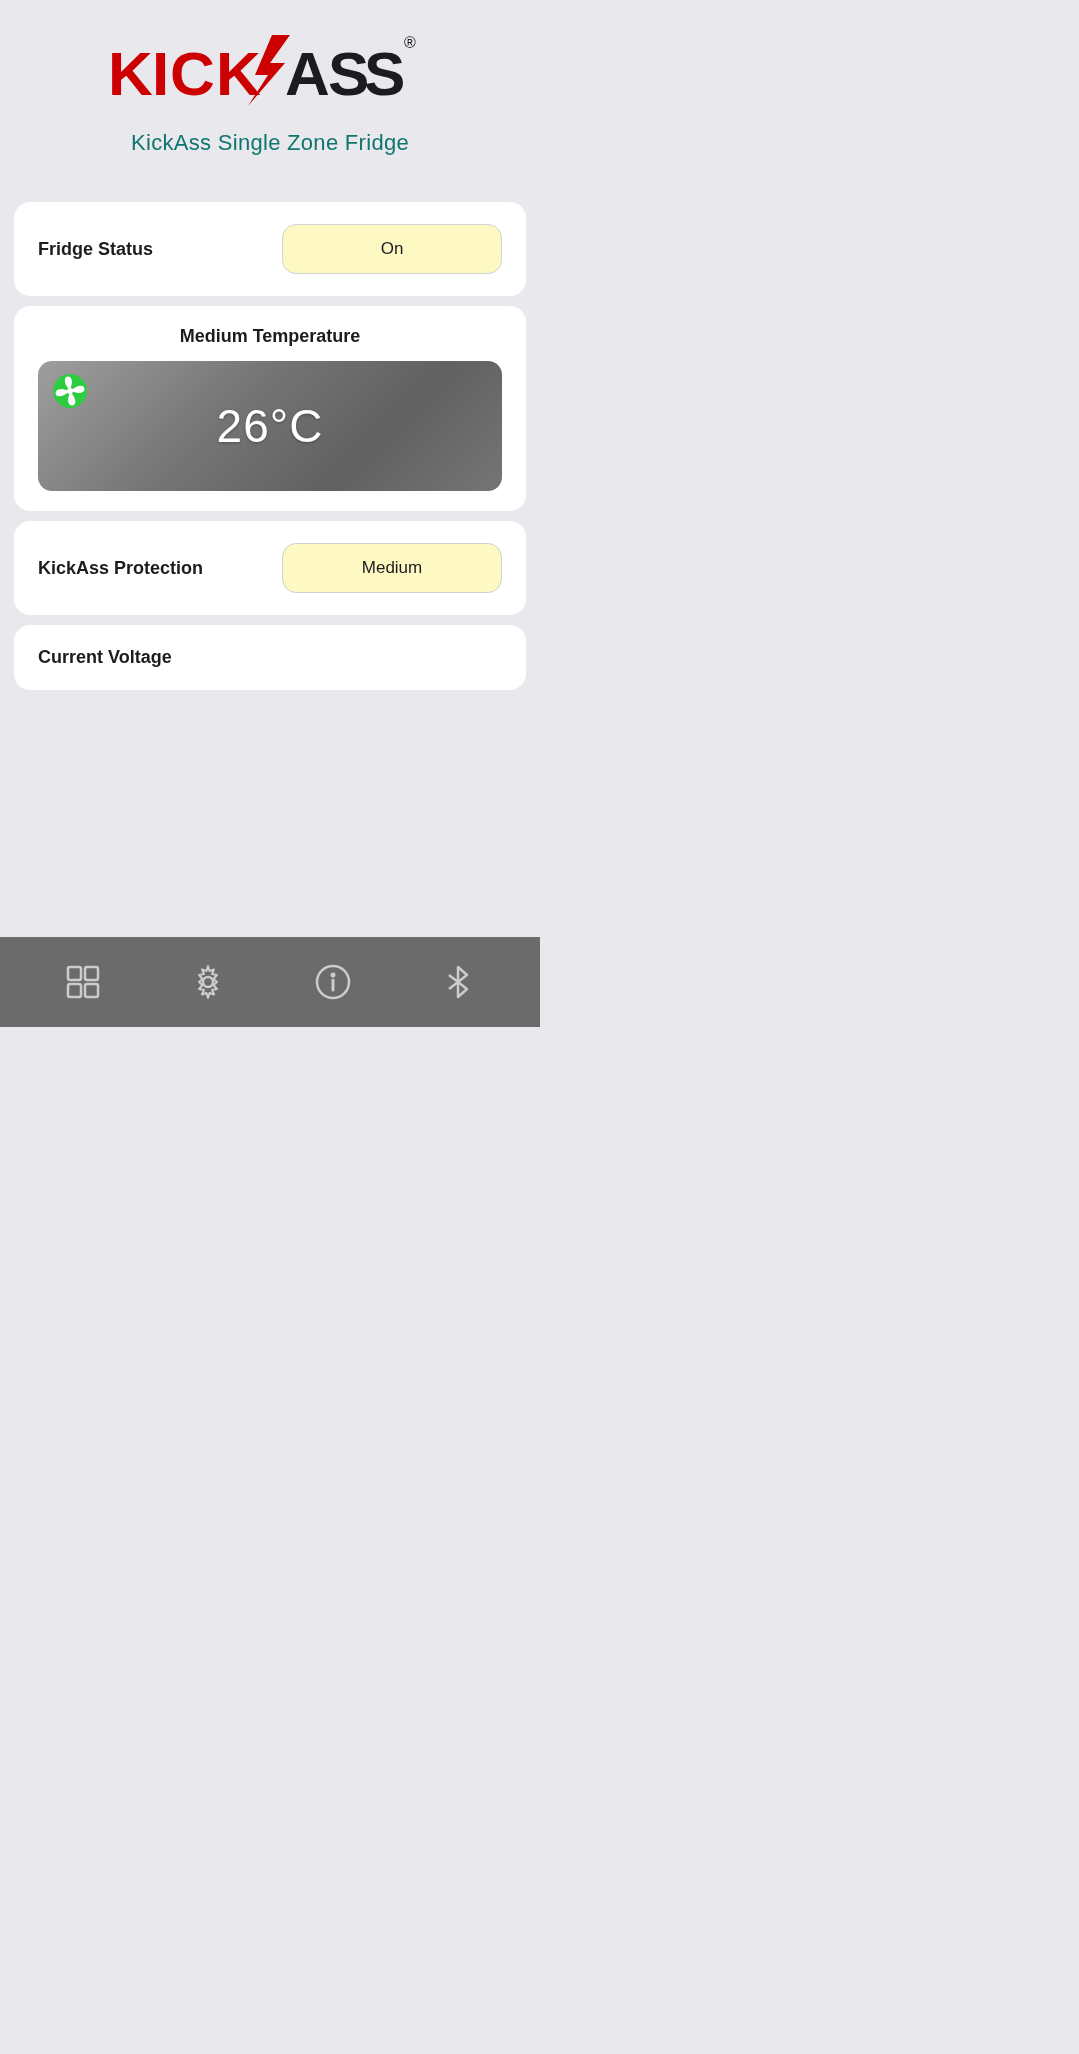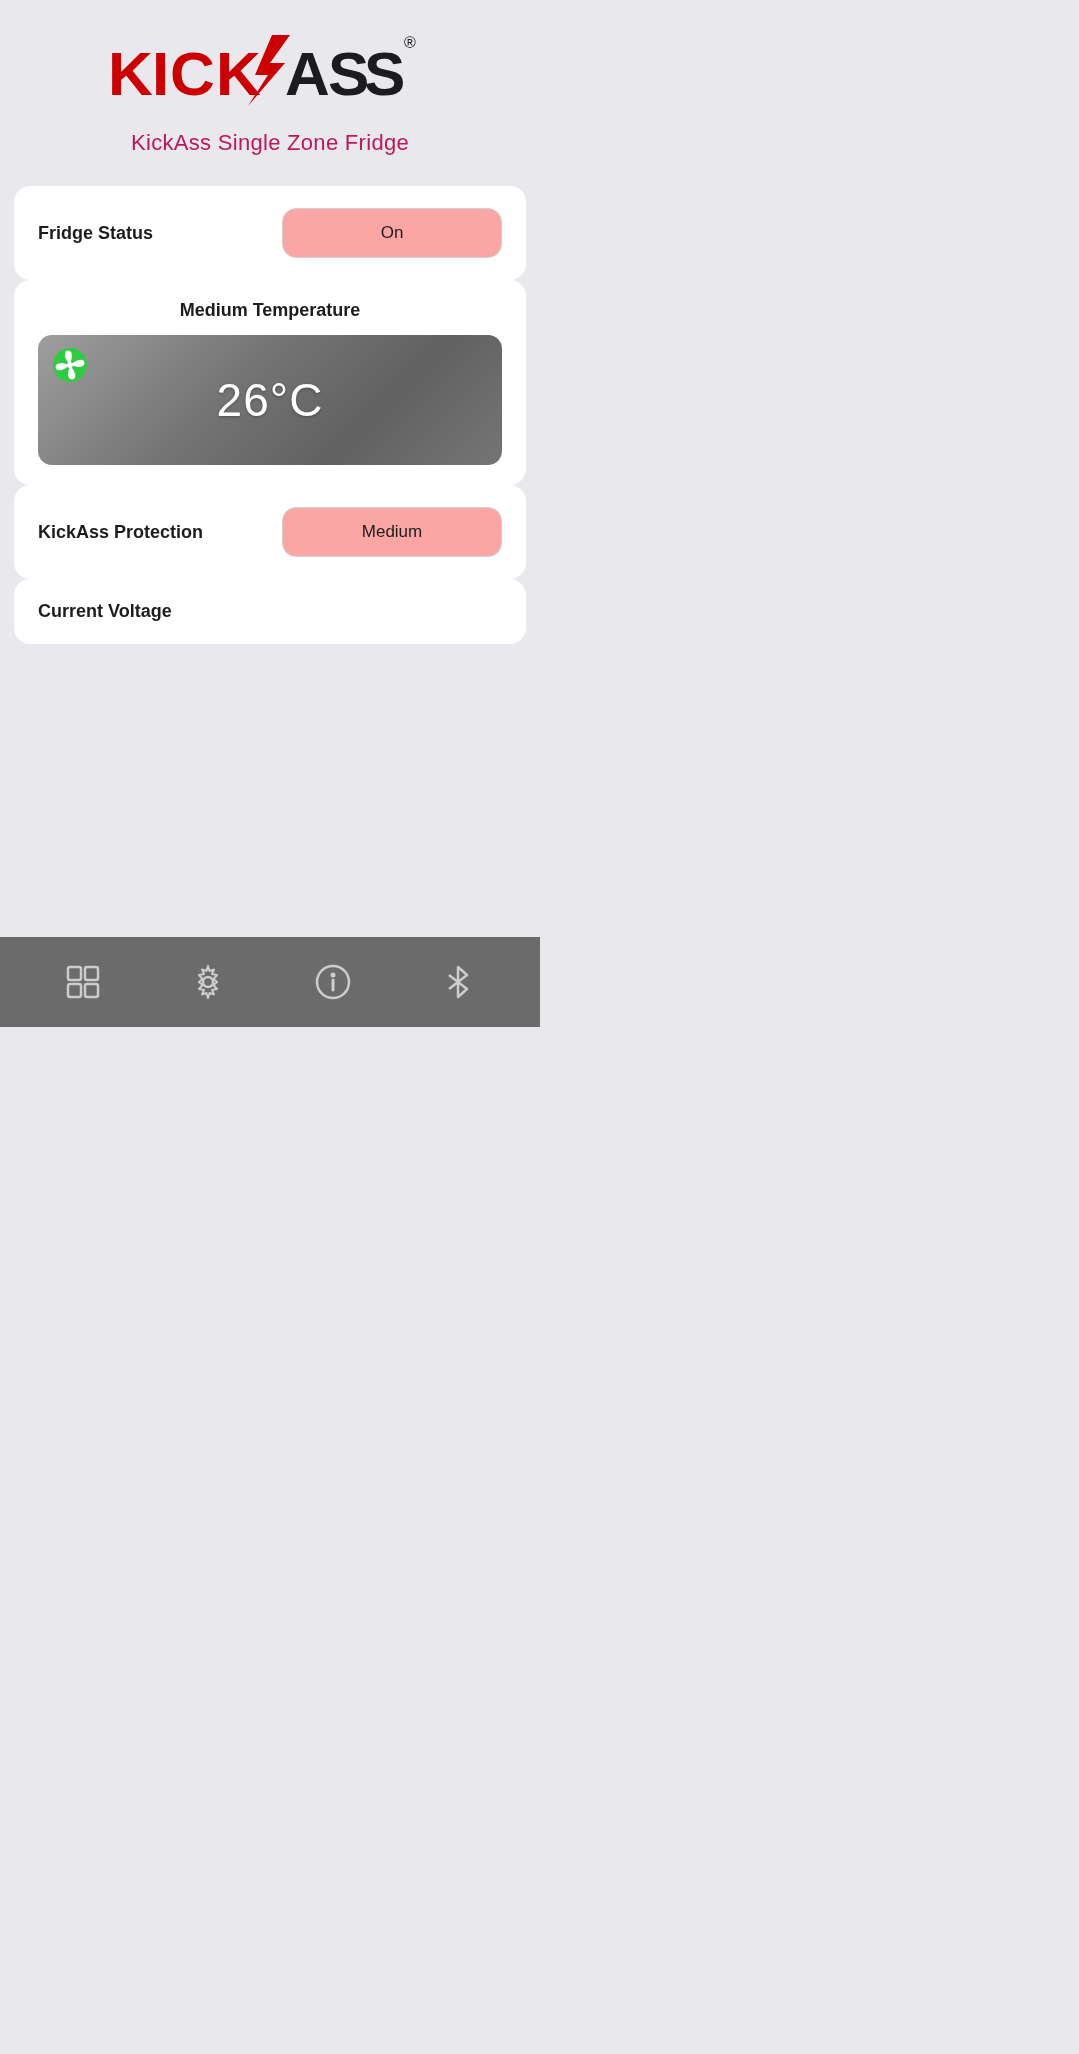--- a/index.html
+++ b/index.html
@@ -26,50 +26,51 @@
       align-items: center;
       justify-content: center;
       margin-bottom: 20px;
     }
     .logo-svg {
       width: 340px;
       height: 75px;
     }
     .app-subtitle {
       font-size: 22px;
-      color: #be185d;
+      color: #0f766e;
       font-weight: 400;
-      margin-bottom: 20px;
+      margin-bottom: 36px;
       letter-spacing: 0.3px;
     }
     .content {
       flex: 1;
       display: flex;
       flex-direction: column;
+      gap: 10px;
       padding: 0 14px;
     }
     .card {
       background: #ffffff;
       border-radius: 16px;
       padding: 0;
       overflow: hidden;
     }
     .card-row {
       display: flex;
       align-items: center;
       justify-content: space-between;
       padding: 22px 24px;
     }
     .card-label {
       font-size: 18px;
       font-weight: 700;
       color: #1c1c1e;
     }
     .card-value-box {
-      background: #fca5a5;
+      background: #fef9c3;
       border: 1.5px solid #d1d1d6;
       border-radius: 14px;
       padding: 14px 0;
       width: 220px;
       text-align: center;
       font-size: 17px;
       color: #1c1c1e;
     }
     .temperature-card {
       background: #ffffff;

